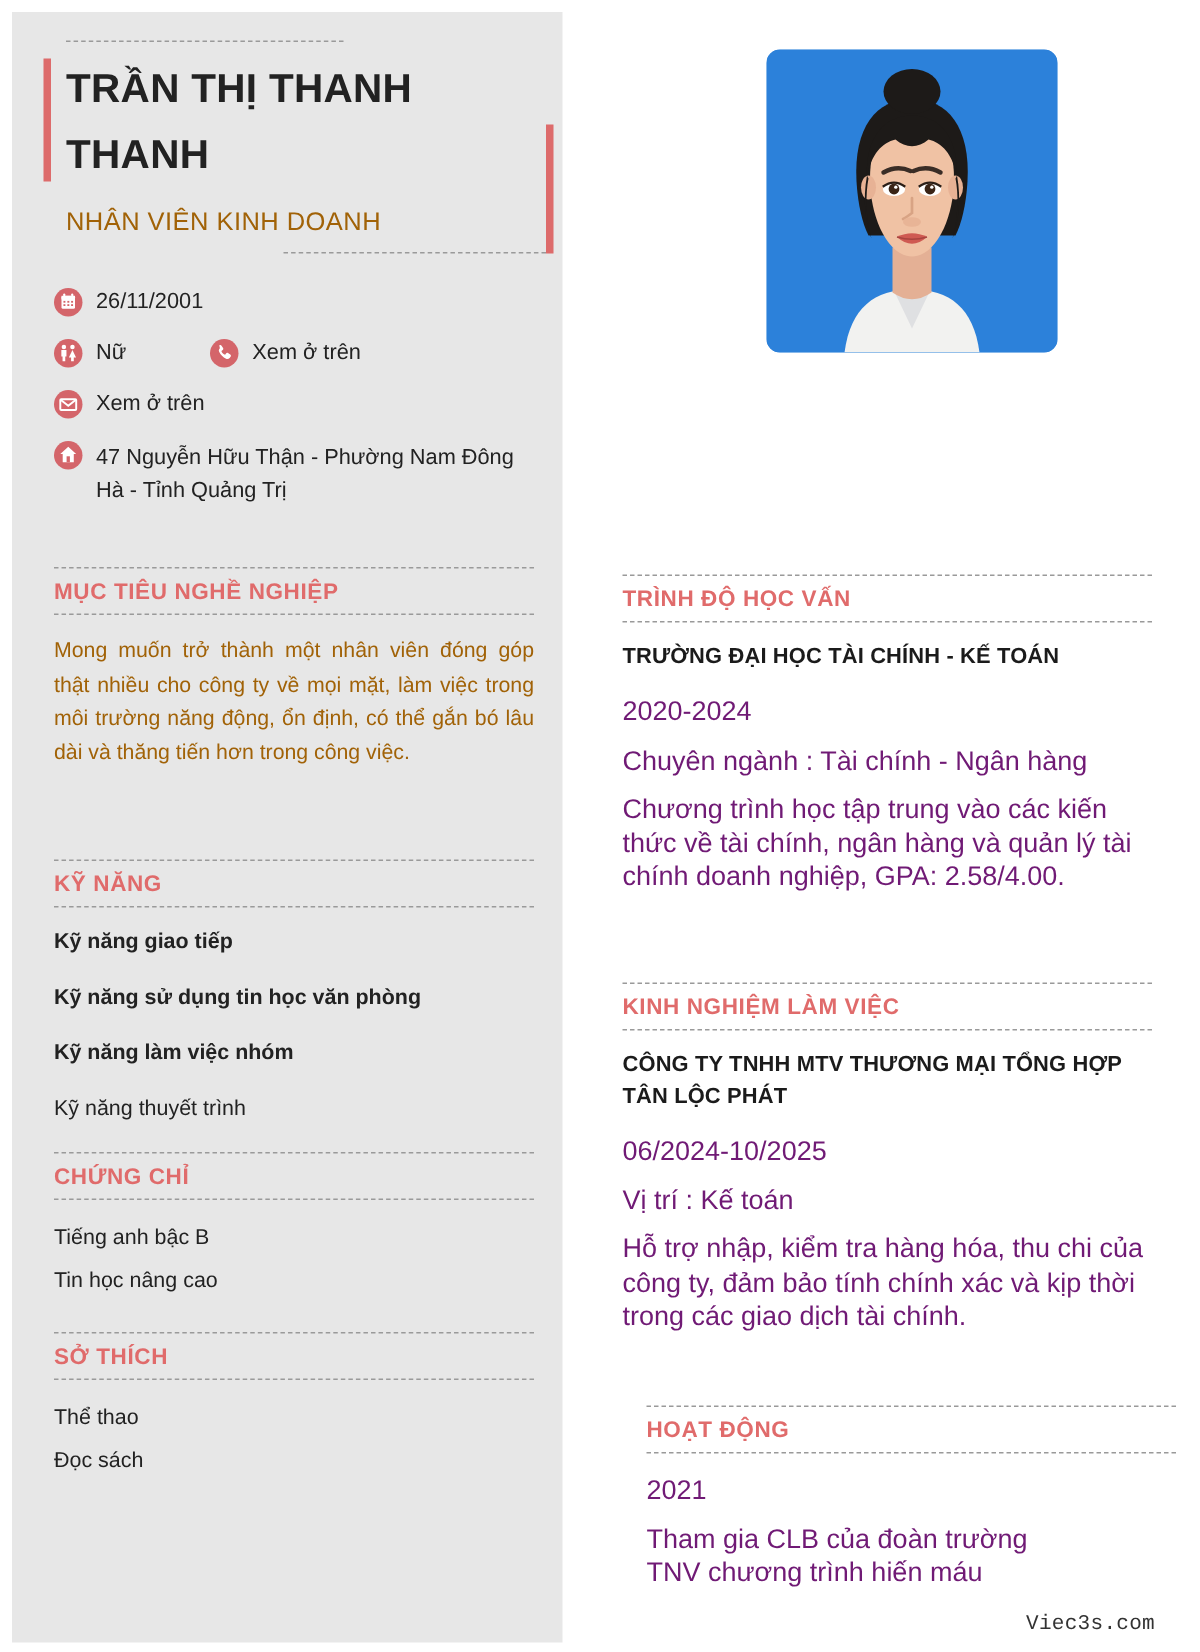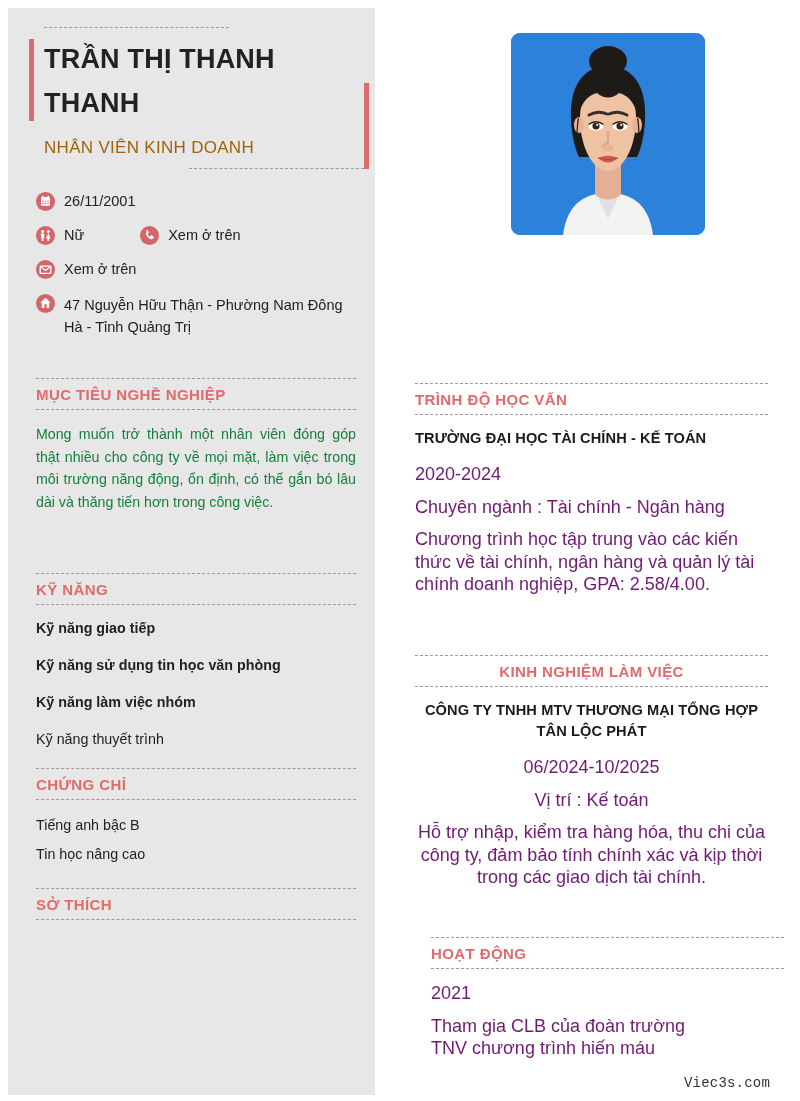--- a/index.html
+++ b/index.html
@@ -138,21 +138,21 @@
     letter-spacing: 0.4px;
     color: #e06b6b;
     text-transform: uppercase;
     line-height: 1.15;
   }
   .sec-body { padding-top: 13px; }
 
   .para {
     font-size: 14.2px;
     line-height: 22.5px;
-    color: #15803d;
+    color: #a16207;
     text-align: justify;
   }
   .listline {
     font-size: 14.3px;
     line-height: 20px;
     color: #222222;
   }
   .gap-lg { margin-bottom: 17px; font-weight: bold; }
   .gap-sm { margin-bottom: 4px; }
 
@@ -304,20 +304,24 @@
       <div class="sec-body">
         <div class="listline gap-sm" style="line-height:25px">Tiếng anh bậc B</div>
         <div class="listline" style="line-height:25px">Tin học nâng cao</div>
       </div>
     </div>
 
     <div class="sec" style="left:28px; top:880px; width:320px;">
       <div class="sec-head">
         <h2>SỞ THÍCH</h2>
       </div>
+      <div class="sec-body">
+        <div class="listline gap-sm" style="line-height:25px">Thể thao</div>
+        <div class="listline" style="line-height:25px">Đọc sách</div>
+      </div>
     </div>
 
   </div>
 
   <div class="photo-wrap">
     <svg width="194" height="202" viewBox="0 0 194 202">
       <rect width="194" height="202" fill="#2c81da"></rect>
 
       <path d="M52 202 C56 172 72 160 97 160 C122 160 138 172 142 202 Z" fill="#f2f2f0"></path>
       <path d="M86 163 L97 186 L108 163 L101 158 L93 158 Z" fill="#dfe0e2"></path>
@@ -368,21 +372,21 @@
         <div class="r-title">TRƯỜNG ĐẠI HỌC TÀI CHÍNH - KẾ TOÁN</div>
         <div class="r-gap"></div>
         <div class="r-line">2020-2024</div>
         <div class="r-gap-sm"></div>
         <div class="r-line">Chuyên ngành : Tài chính - Ngân hàng</div>
         <div class="r-gap-sm"></div>
         <div class="r-line">Chương trình học tập trung vào các kiến thức về tài chính, ngân hàng và quản lý tài chính doanh nghiệp, GPA: 2.58/4.00.</div>
       </div>
     </div>
 
-    <div class="r-sec" style="position:absolute; top:655px; left:0; width:353px;text-align:center;">
+    <div class="r-sec" style="position:absolute; top:655px; left:0; width:353px;">
       <div class="sec-head">
         <h2>KINH NGHIỆM LÀM VIỆC</h2>
       </div>
       <div class="sec-body">
         <div class="r-title">CÔNG TY TNHH MTV THƯƠNG MẠI TỔNG HỢP TÂN LỘC PHÁT</div>
         <div class="r-gap"></div>
         <div class="r-line">06/2024-10/2025</div>
         <div class="r-gap-sm"></div>
         <div class="r-line">Vị trí : Kế toán</div>
         <div class="r-gap-sm"></div>

